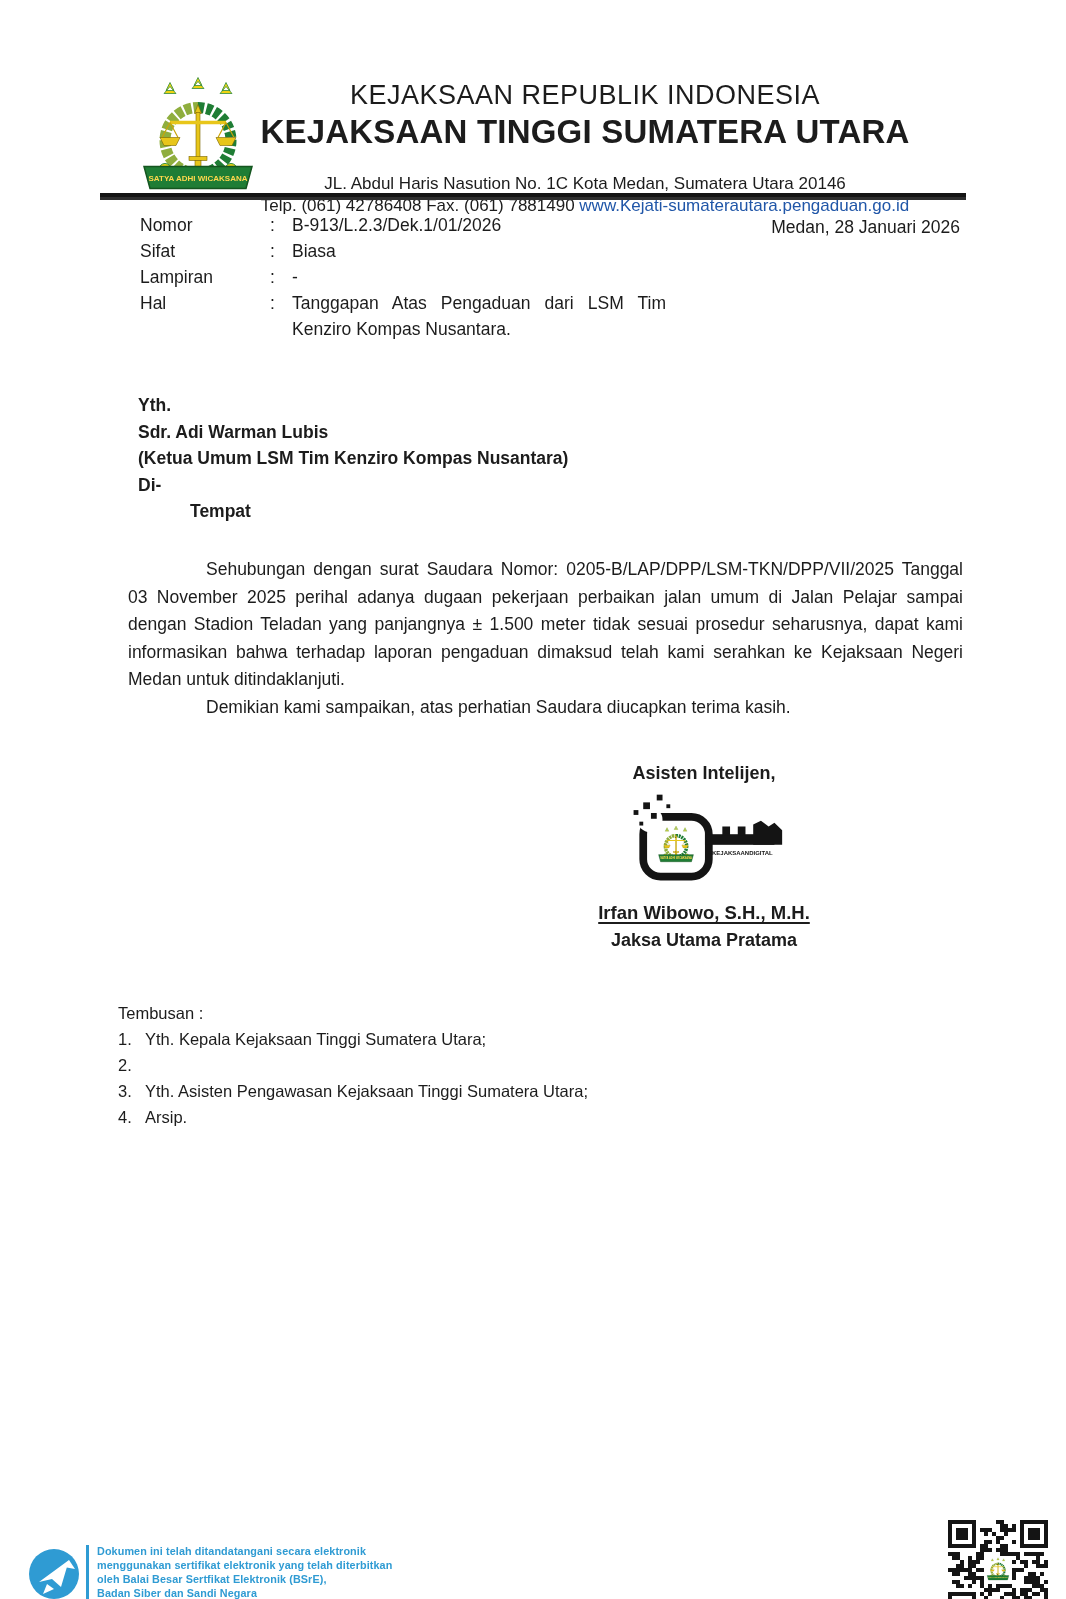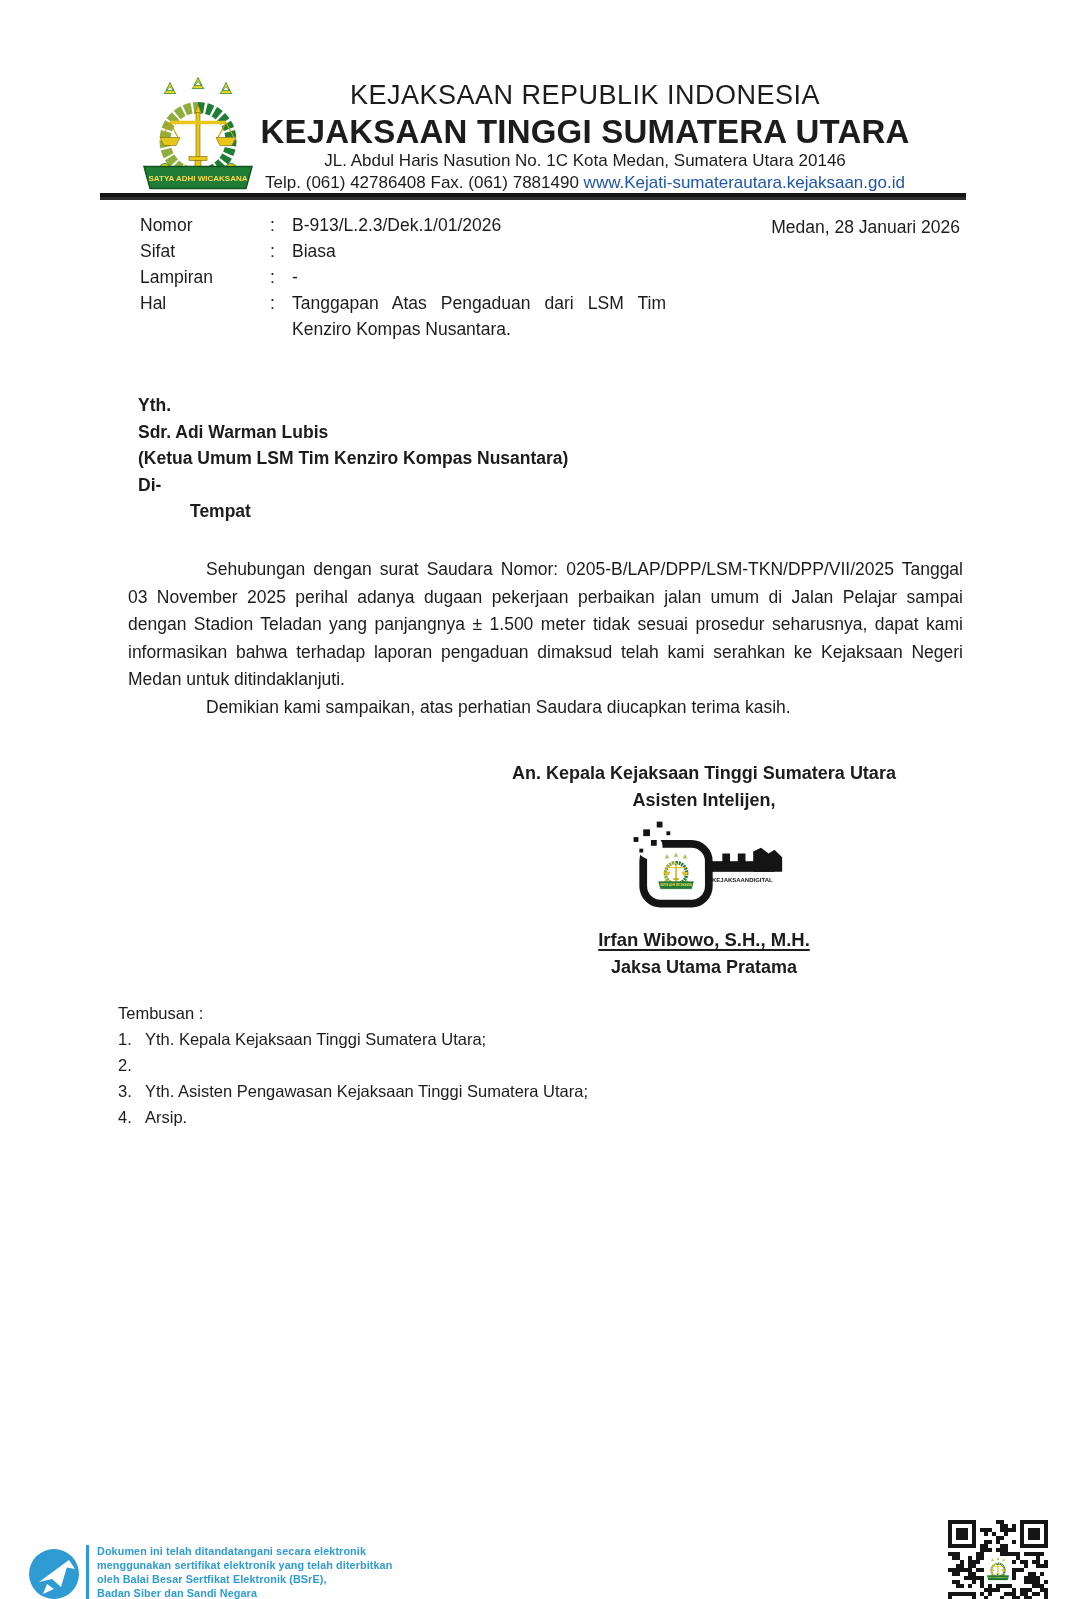--- a/index.html
+++ b/index.html
@@ -5,21 +5,21 @@
   * { margin:0; padding:0; box-sizing:border-box; }
   html,body { background:#ffffff; }
   body { font-family:"Liberation Sans","DejaVu Sans",sans-serif; color:#1c1c1c; }
   .page { position:relative; width:1066px; height:1599px; background:#fff; overflow:hidden; margin:0 auto; }
 
   
   .emblem-box { position:absolute; left:138px; top:76px; width:120px; height:126px; }
   .head-text { position:absolute; left:250px; top:80px; width:670px; text-align:center; }
   .head-line1 { font-size:27px; font-weight:400; letter-spacing:0.5px; }
   .head-line2 { font-size:33px; font-weight:700; letter-spacing:0.2px; margin-top:2px; }
-  .head-line3 { font-size:17px; margin-top:0; }
+  .head-line3 { font-size:17px; margin-top:23px; }
   .head-line4 { font-size:17px; margin-top:2px; }
   .head-link  { color:#2056a8; }
 
   .rule { position:absolute; left:100px; top:193px; width:866px; height:3px;
           border-top:4px solid #141414; border-bottom:3px solid #2e2e2e; }
 
   
   .meta { position:absolute; left:140px; top:212px; font-size:17.5px; }
   .meta-row { display:flex; line-height:26px; }
   .meta-label { width:130px; }
@@ -88,21 +88,21 @@
   <header>
     <div class="emblem-box">
       <svg viewBox="0 0 120 125" width="120" height="126">
           <use href="#emblem"></use>
         </svg>
     </div>
     <div class="head-text">
       <div class="head-line1">KEJAKSAAN REPUBLIK INDONESIA</div>
       <div class="head-line2">KEJAKSAAN TINGGI SUMATERA UTARA</div>
       <div class="head-line3">JL. Abdul Haris Nasution No. 1C Kota Medan, Sumatera Utara 20146</div>
-      <div class="head-line4"><span>Telp. (061) 42786408 Fax. (061) 7881490 </span><span class="head-link">www.Kejati-sumaterautara.kejaksaan.go.id</span></div>
+      <div class="head-line4"><span>Telp. (061) 42786408 Fax. (061) 7881490 </span><span class="head-link">www.Kejati-sumaterautara.pengaduan.go.id</span></div>
     </div>
   </header>
 
   <div class="rule"></div>
 
   <section class="meta">
     <div class="meta-row">
       <span class="meta-label">Nomor</span>
       <span class="meta-sep">:</span>
       <span class="meta-value">B-913/L.2.3/Dek.1/01/2026</span>
@@ -132,21 +132,20 @@
     <div>Di-</div>
     <div class="place">Tempat</div>
   </section>
 
   <section class="body-text">
     <p>Sehubungan dengan surat Saudara Nomor: 0205-B/LAP/DPP/LSM-TKN/DPP/VII/2025 Tanggal 03 November 2025 perihal adanya dugaan pekerjaan perbaikan jalan umum di Jalan Pelajar sampai dengan Stadion Teladan yang panjangnya ± 1.500 meter tidak sesuai prosedur seharusnya, dapat kami informasikan bahwa terhadap laporan pengaduan dimaksud telah kami serahkan ke Kejaksaan Negeri Medan untuk ditindaklanjuti.</p>
     <p>Demikian kami sampaikan, atas perhatian Saudara diucapkan terima kasih.</p>
   </section>
 
   <section class="signature">
-    <div class="sig-line">An. Kepala Kejaksaan Tinggi Sumatera Utara</div>
     <div class="sig-line">Asisten Intelijen,</div>
     <div class="sig-stamp">
       <svg viewBox="0 0 170 100" width="164" height="100">
         <rect x="22" y="26" width="68" height="62" rx="18" fill="none" stroke="#141414" stroke-width="8"></rect>
         <circle cx="29" cy="29" r="13" fill="#ffffff"></circle>
         <rect x="36" y="3" width="6" height="6" fill="#141414"></rect>
         <rect x="22" y="11" width="7" height="7" fill="#141414"></rect>
         <rect x="46" y="13" width="4" height="4" fill="#141414"></rect>
         <rect x="12" y="19" width="5" height="5" fill="#141414"></rect>
         <rect x="30" y="22" width="6" height="6" fill="#141414"></rect>

